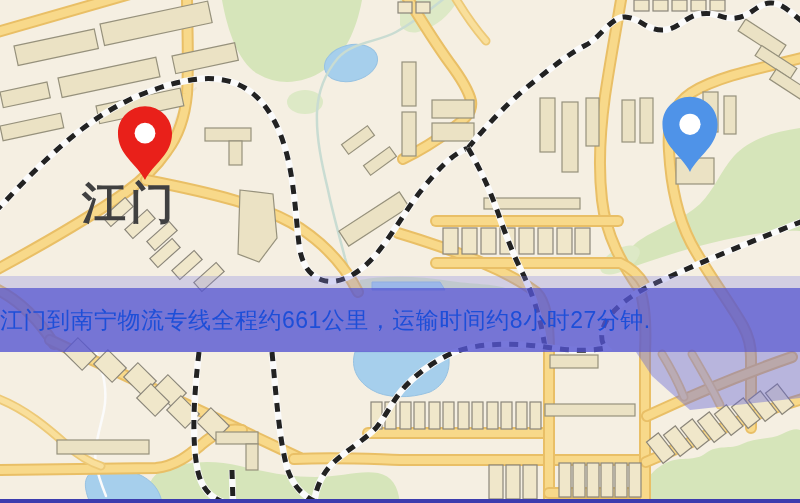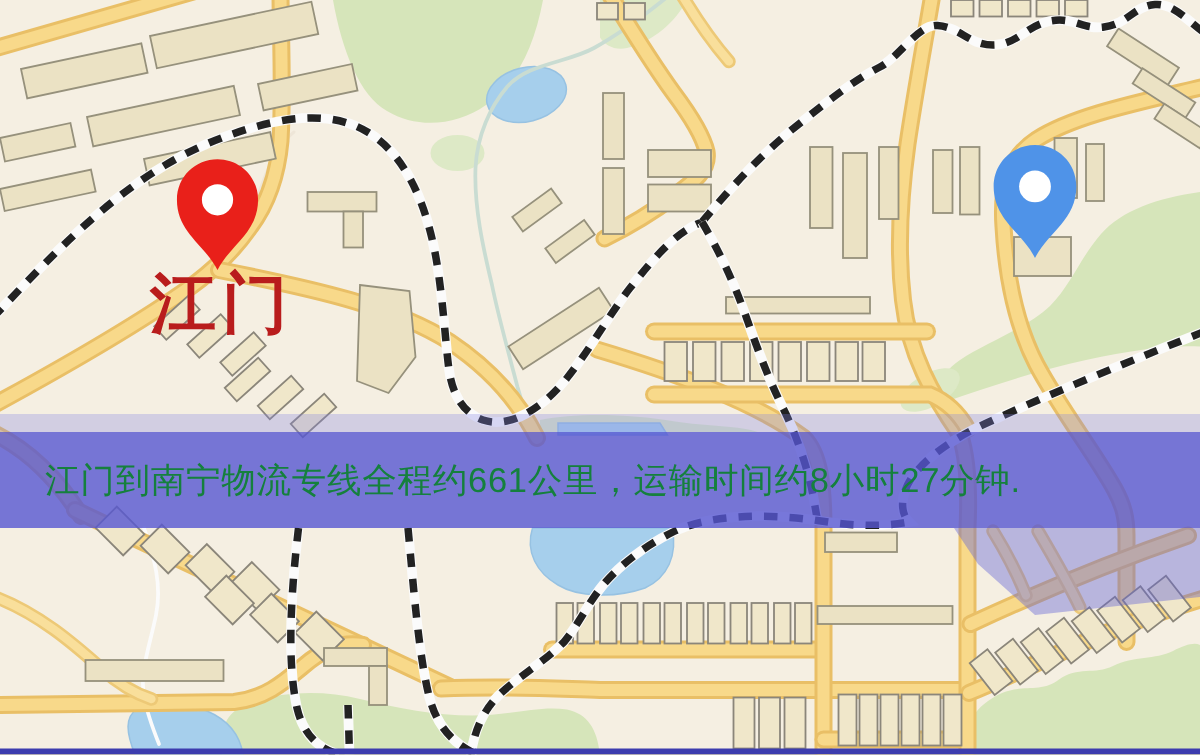--- a/index.html
+++ b/index.html
@@ -22,29 +22,29 @@
   .bld2{fill:#f0e7ca;stroke:#8b867a;stroke-width:1.2;}
   .park{fill:#d6e5ba;stroke:none;}
   .park2{fill:#dde9c6;stroke:none;}
   .water{fill:#a6cfec;stroke:#97c2e2;stroke-width:1;}
   .stream{fill:none;stroke-linecap:round;}
 
   .city-label{
     position:absolute;font-size:44px;font-weight:700;letter-spacing:4px;
     line-height:1;text-shadow:0 0 1px rgba(255,255,255,.3);white-space:nowrap;
   }
-  .label-origin{left:100px;top:181px;color:#b91c1c;}
+  .label-origin{left:82px;top:181px;color:#404040;}
   .label-dest{left:641px;top:179px;color:#2336d4;}
 
   .banner-feather{position:absolute;left:0;top:276px;width:800px;height:12px;
     background:rgba(130,130,225,.30);}
   .banner{
     position:absolute;left:0;top:288px;width:800px;height:64px;
     background:rgba(86,86,210,.80);display:flex;align-items:center;
-    color:#15803d;font-size:23px;letter-spacing:.5px;padding-left:30px;box-sizing:border-box;
+    color:#1d4ed8;font-size:23px;letter-spacing:.5px;box-sizing:border-box;
     white-space:nowrap;
     text-align:right;
   }
   .banner-wedge{
     position:absolute;left:630px;top:352px;width:170px;height:58px;
     background:rgba(100,100,215,.42);
     clip-path:polygon(6px 0,170px 0,170px 46px,60px 58px,22px 24px);
   }
   .bottom-strip{position:absolute;left:0;top:499px;width:800px;height:4px;background:#3c3cae;}
 </style>

